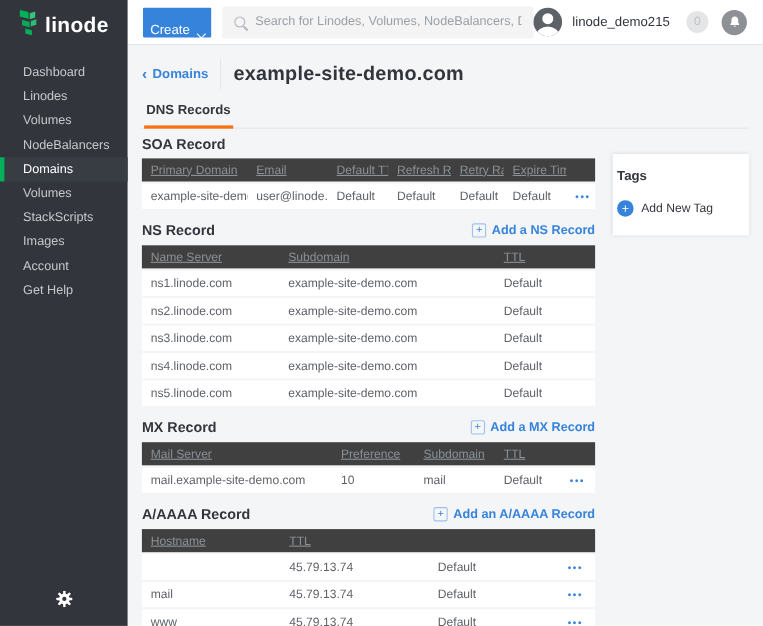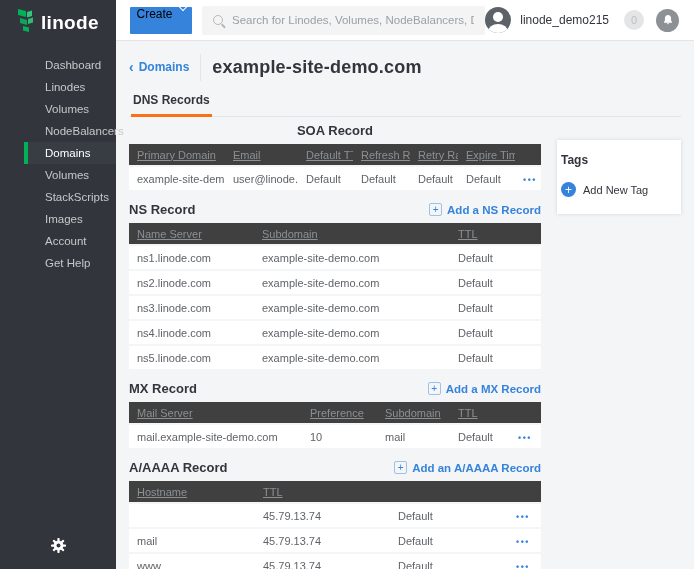--- a/index.html
+++ b/index.html
@@ -5,28 +5,28 @@
   * { margin:0; padding:0; box-sizing:border-box; }
   html,body { width:694px; height:569px; overflow:hidden; }
   body { font-family:"Liberation Sans", sans-serif; background:#fff; }
   .app { display:flex; width:694px; height:569px; }
 
   
   .sidebar { width:116px; flex:none; background:#32363c; position:relative; }
   .logo { display:flex; align-items:center; gap:6px; padding:9px 0 13px 15px; }
   .logo-text { color:#fff; font-size:19px; font-weight:bold; letter-spacing:.3px; }
   .nav { margin-top:4px; }
-  .nav-item { font-size:11.5px; color:#c6c8ca; padding:5px 0 5px 17px; border-left:4px solid transparent; cursor:pointer;margin-left:24px; }
+  .nav-item { font-size:11.5px; color:#c6c8ca; padding:5px 0 5px 17px; border-left:4px solid transparent; cursor:pointer; }
   .nav-item.active { border-left-color:#00b159; background:#383d44; color:#fff; }
   .gear-wrap { position:absolute; bottom:12px; left:0; right:0; text-align:center; cursor:pointer; }
 
   
   .main { flex:1; display:flex; flex-direction:column; background:#f4f5f6; min-width:0; }
   .topbar { height:41px; flex:none; background:#fff; border-bottom:1px solid #e3e5e8; display:flex; align-items:center; }
-  .create-btn { margin-left:14px; width:66px; height:27px; background:#3683dc; color:#000000; border:none; border-radius:1px; font-family:inherit; font-size:12px; display:flex; align-items:flex-start; justify-content:center; gap:7px; cursor:pointer; }
+  .create-btn { margin-left:14px; width:66px; height:27px; background:#3683dc; color:#ffffff; border:none; border-radius:1px; font-family:inherit; font-size:12px; display:flex; align-items:flex-end; justify-content:center; gap:7px; cursor:pointer; }
   .chevron-down { width:6px; height:6px; border-right:1.5px solid #fff; border-bottom:1.5px solid #fff; transform:rotate(45deg); margin-top:-3px; }
   .search-box { margin-left:10px; width:300px; height:29px; background:#f4f4f4; border-radius:2px; display:flex; align-items:center; padding:0 11px; gap:9px; }
   .mag { width:10px; height:10px; border:1.5px solid #b4b8bd; border-radius:50%; position:relative; flex:none; }
   .mag::after { content:''; position:absolute; width:5px; height:1.5px; background:#b4b8bd; transform:rotate(45deg); right:-4px; bottom:-2px; }
   .search-input { flex:1; border:none; background:transparent; outline:none; font-family:inherit; font-size:11.5px; color:#32363c; }
   .search-input::placeholder { color:#9aa1a8; }
   .topbar-right { margin-left:auto; display:flex; align-items:center; margin-right:15px; }
   .avatar { width:26px; height:26px; border-radius:50%; background:#5d6268; position:relative; overflow:hidden; cursor:pointer; flex:none; }
   .avatar::before { content:''; position:absolute; top:5px; left:8px; width:10px; height:10px; background:#fff; border-radius:50%; }
   .avatar::after { content:''; position:absolute; top:17px; left:3px; width:20px; height:16px; background:#fff; border-radius:50%; }
@@ -40,21 +40,21 @@
   .back-link { display:flex; align-items:center; gap:5px; color:#3683dc; font-size:12px; font-weight:bold; cursor:pointer; }
   .back-chevron { font-size:14px; line-height:12px; }
   .crumb-divider { width:1px; height:27px; background:#e3e5e8; }
   .page-title { font-size:18px; font-weight:bold; color:#32363c; letter-spacing:.2px; }
   .tab-row { margin-top:6px; border-bottom:1px solid #e3e5e8; display:flex; }
   .tab { font-size:12px; font-weight:bold; color:#32363c; padding:6px 2px 7px; border-bottom:3px solid #f97316; margin-bottom:-1px; margin-left:2px; cursor:pointer; }
 
   .body-row { display:flex; align-items:flex-start; }
   .records-col { width:412px; flex:none; }
   .section-head { display:flex; justify-content:space-between; align-items:center; margin:12px 0 6px; height:15px; }
-  .section-head.first { margin-top:6px;justify-content:center; }
+  .section-head.first { margin-top:6px; }
   .section-title { font-size:13px; font-weight:bold; color:#32363c; }
   .add-link { display:flex; align-items:center; gap:5px; color:#3683dc; font-size:11.5px; font-weight:bold; cursor:pointer; }
   .plus-box { width:13px; height:13px; border:1px solid #9ec1ea; border-radius:2px; color:#3683dc; font-size:10px; display:flex; align-items:center; justify-content:center; font-weight:normal; }
 
   .trow { display:grid; background:#fff; margin-bottom:2px; align-items:center; height:23px; font-size:11px; color:#5f6368; }
   .trow.thead { background:#404040; color:#8b9095; height:21px;text-decoration:underline; }
   .cell { padding-left:8px; white-space:nowrap; overflow:hidden; }
   .cell.action { text-align:right; padding-right:11px; overflow:visible; }
   .ellipsis-btn { color:#3683dc; font-size:9px; font-weight:bold; letter-spacing:1.5px; cursor:pointer; }
   .soa-grid { grid-template-columns:96px 73px 55px 57px 48px 57px 1fr; }

